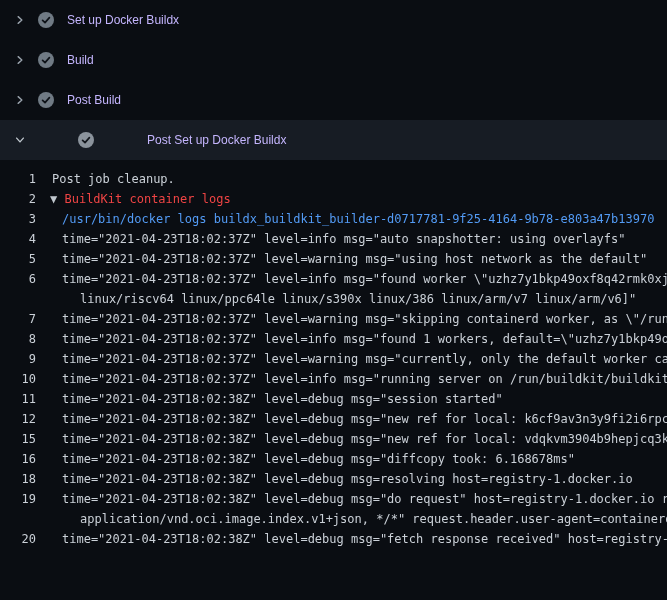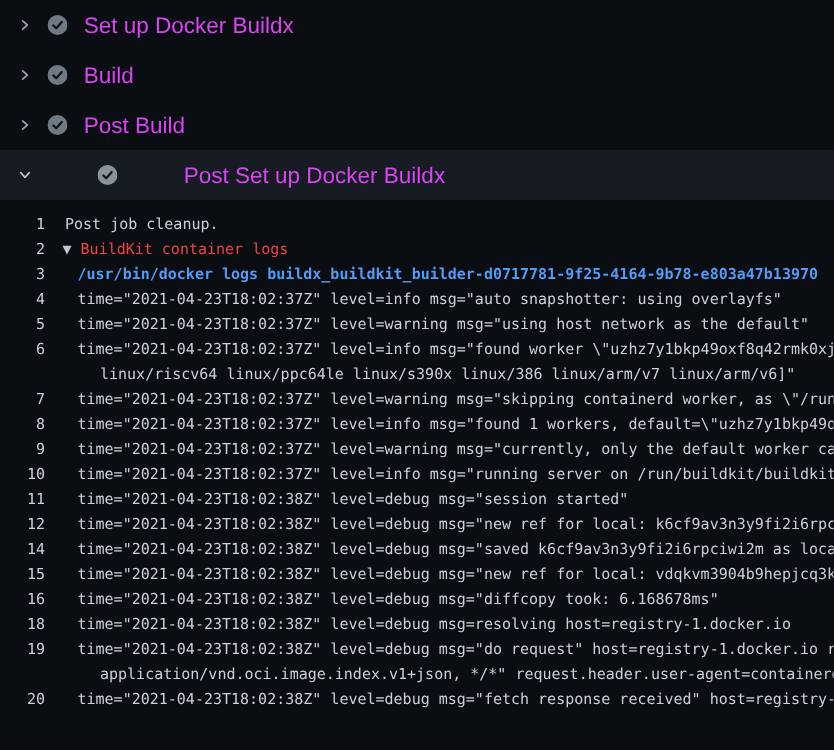--- a/index.html
+++ b/index.html
@@ -12,41 +12,41 @@
   .step-header{
     display:flex;align-items:center;
     height:40px;box-sizing:border-box;
     padding-left:13px;
     cursor:pointer;
   }
   .step-header.expanded{background:#171c24;gap:40px;}
   .chev{width:14px;height:14px;display:flex;align-items:center;justify-content:center;margin-right:11px;flex:0 0 auto;}
   .check{width:16px;height:16px;margin-right:13px;flex:0 0 auto;}
   .step-title{
-    color:#d946ef;font-size:18px;line-height:1;
+    color:#c4b5fd;font-size:12px;line-height:1;
     font-family:"Liberation Sans",sans-serif;
   }
   
   .log-area{margin-top:9px;}
   .log-row{
     position:relative;height:20px;line-height:20px;
     white-space:pre;overflow:hidden;
     font-family:"DejaVu Sans Mono","Liberation Mono",monospace;
     font-size:12px;color:#cbd1d8;
     padding-left:62px;box-sizing:border-box;
   }
   .log-row .ln{
     position:absolute;left:0;top:0;width:36px;height:20px;
     text-align:right;color:#cbd1d8;
   }
   .kind-top{padding-left:52px;}
   .kind-group{padding-left:50px;}
   .kind-wrap{padding-left:80px;}
   .kind-group .txt{color:#ef4444;}
-  .kind-command .txt{color:#539bf5;font-weight:bold;}
+  .kind-command .txt{color:#539bf5;font-weight:normal;}
   .marker{color:#c0c7ce;}
 </style>
 </head>
 <body>
 
 <div class="step-header">
   <span class="chev">
     <svg width="12" height="12" viewBox="0 0 16 16">
         <path d="M5.5 3.5 L10.5 8 L5.5 12.5" stroke="#99a2ac" stroke-width="1.8" fill="none" stroke-linecap="round" stroke-linejoin="round"></path>
       </svg>
@@ -112,20 +112,19 @@
     <div class="log-row kind-log"><span class="ln">4</span><span class="txt">time="2021-04-23T18:02:37Z" level=info msg="auto snapshotter: using overlayfs"</span></div>
     <div class="log-row kind-log"><span class="ln">5</span><span class="txt">time="2021-04-23T18:02:37Z" level=warning msg="using host network as the default"</span></div>
     <div class="log-row kind-log"><span class="ln">6</span><span class="txt">time="2021-04-23T18:02:37Z" level=info msg="found worker \"uzhz7y1bkp49oxf8q42rmk0xj</span></div>
     <div class="log-row kind-wrap"><span class="ln"></span><span class="txt">linux/riscv64 linux/ppc64le linux/s390x linux/386 linux/arm/v7 linux/arm/v6]"</span></div>
     <div class="log-row kind-log"><span class="ln">7</span><span class="txt">time="2021-04-23T18:02:37Z" level=warning msg="skipping containerd worker, as \"/run</span></div>
     <div class="log-row kind-log"><span class="ln">8</span><span class="txt">time="2021-04-23T18:02:37Z" level=info msg="found 1 workers, default=\"uzhz7y1bkp49o</span></div>
     <div class="log-row kind-log"><span class="ln">9</span><span class="txt">time="2021-04-23T18:02:37Z" level=warning msg="currently, only the default worker ca</span></div>
     <div class="log-row kind-log"><span class="ln">10</span><span class="txt">time="2021-04-23T18:02:37Z" level=info msg="running server on /run/buildkit/buildkit</span></div>
     <div class="log-row kind-log"><span class="ln">11</span><span class="txt">time="2021-04-23T18:02:38Z" level=debug msg="session started"</span></div>
     <div class="log-row kind-log"><span class="ln">12</span><span class="txt">time="2021-04-23T18:02:38Z" level=debug msg="new ref for local: k6cf9av3n3y9fi2i6rpc</span></div>
-    <div class="log-row kind-log"><span class="ln">14</span><span class="txt">time="2021-04-23T18:02:38Z" level=debug msg="saved k6cf9av3n3y9fi2i6rpciwi2m as loca</span></div>
     <div class="log-row kind-log"><span class="ln">15</span><span class="txt">time="2021-04-23T18:02:38Z" level=debug msg="new ref for local: vdqkvm3904b9hepjcq3k</span></div>
     <div class="log-row kind-log"><span class="ln">16</span><span class="txt">time="2021-04-23T18:02:38Z" level=debug msg="diffcopy took: 6.168678ms"</span></div>
     <div class="log-row kind-log"><span class="ln">18</span><span class="txt">time="2021-04-23T18:02:38Z" level=debug msg=resolving host=registry-1.docker.io</span></div>
     <div class="log-row kind-log"><span class="ln">19</span><span class="txt">time="2021-04-23T18:02:38Z" level=debug msg="do request" host=registry-1.docker.io r</span></div>
     <div class="log-row kind-wrap"><span class="ln"></span><span class="txt">application/vnd.oci.image.index.v1+json, */*" request.header.user-agent=containerd/1.4</span></div>
     <div class="log-row kind-log"><span class="ln">20</span><span class="txt">time="2021-04-23T18:02:38Z" level=debug msg="fetch response received" host=registry-</span></div>
   </div>
 
 </body></html>

